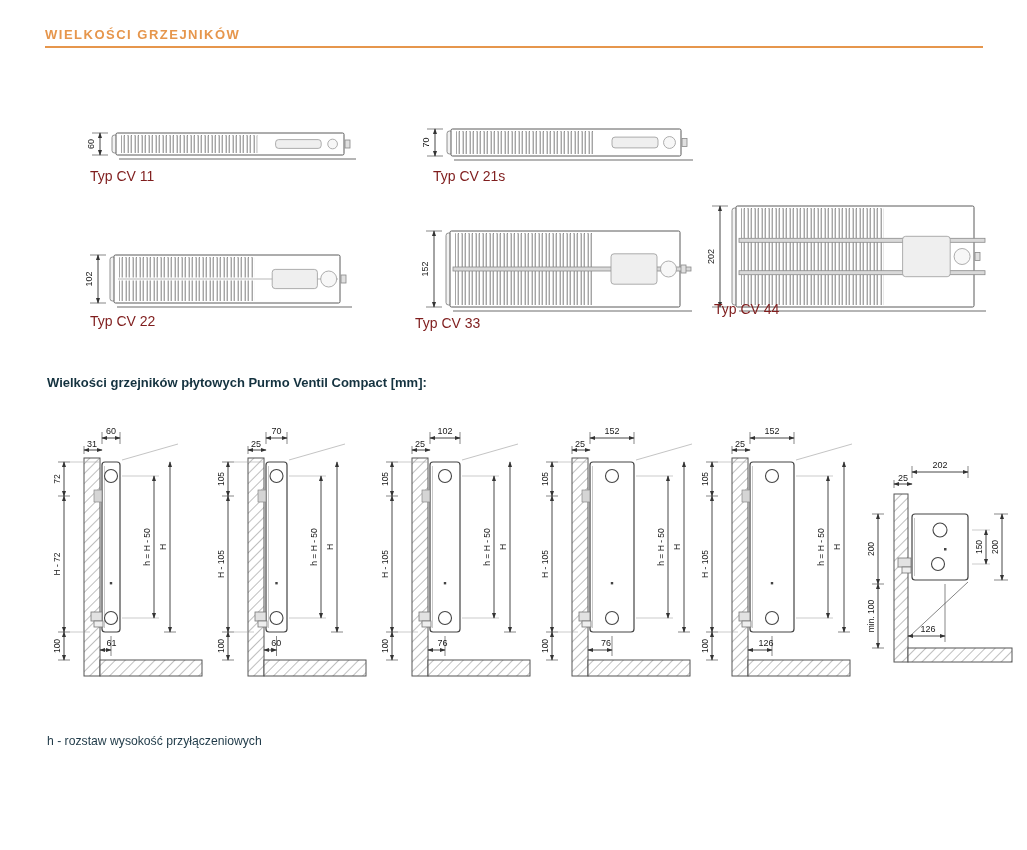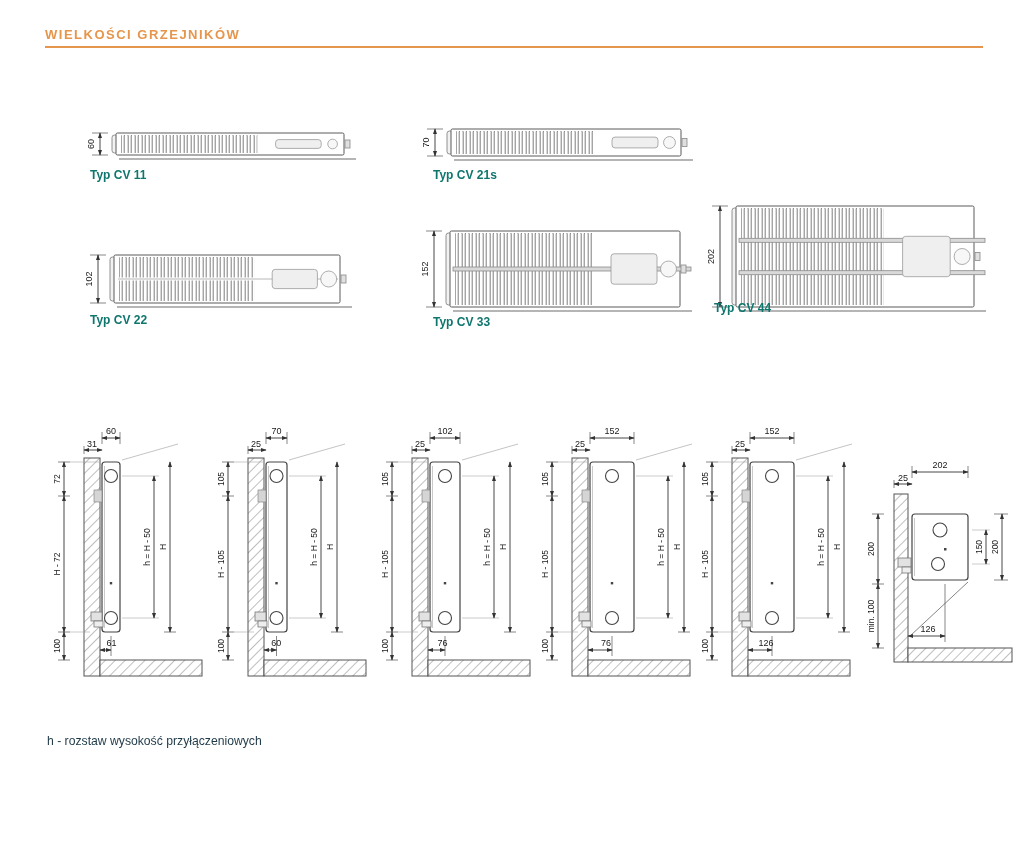--- a/index.html
+++ b/index.html
@@ -4,21 +4,21 @@
 <style>
   html,body{margin:0;padding:0;background:#fff;}
   #page{position:relative;width:1027px;height:850px;background:#ffffff;
         font-family:"Liberation Sans",sans-serif;overflow:hidden;}
   #page svg{overflow:visible;}
   svg text{font-family:"Liberation Sans",sans-serif;}
   .page-title{position:absolute;left:45px;top:27px;font-size:13px;font-weight:600;
               letter-spacing:1.5px;color:#E6964C;text-align:right;}
   .title-underline{position:absolute;left:45px;top:46px;width:938px;height:2px;background:#E6964C;}
   .subtitle{position:absolute;left:47px;top:375px;font-size:13px;font-weight:700;color:#14323F;}
-  .tv-label{position:absolute;font-size:12px;font-weight:700;color:#0f766e;white-space:nowrap;}
+  .tv-label{position:absolute;font-size:14px;font-weight:400;color:#7f1d1d;white-space:nowrap;}
   .legend{position:absolute;left:47px;top:732px;color:#1E3947;font-size:12.2px;line-height:19px;}
   .legend div{white-space:nowrap;}
 </style>
 </head>
 <body>
 
 <div id="page">
 
   <svg width="0" height="0" style="position:absolute" aria-hidden="true">
     <defs>
@@ -121,23 +121,24 @@
           <circle cx="226.1" cy="50.5" r="8" fill="#f7f7f7" stroke="#999" stroke-width="0.8"></circle>
           <rect x="239" y="46.5" width="5" height="8" fill="#e0e0e0" stroke="#888" stroke-width="0.8"></rect>
           <line x1="3" y1="105" x2="250" y2="105" stroke="#b5b5b5" stroke-width="2"></line>
         </g>
       </svg>
     </div>
 
   <div class="tv-label" style="left:90px;top:168px">Typ CV 11</div>
   <div class="tv-label" style="left:433px;top:168px">Typ CV 21s</div>
   <div class="tv-label" style="left:90px;top:313px">Typ CV 22</div>
-  <div class="tv-label" style="left:433px;top:315px">Typ CV 33</div>
+  <div class="tv-label" style="left:415px;top:315px">Typ CV 33</div>
   <div class="tv-label" style="left:714px;top:301px">Typ CV 44</div>
 
+  <div class="subtitle">Wielkości grzejników płytowych Purmo Ventil Compact [mm]:</div>
 
   <div id="side-mount">
       <svg width="164" height="254" viewBox="0 0 164 254" style="position: absolute; left: 44px; top: 424px;">
         <rect x="40" y="34" width="16" height="218" fill="url(#hatch)" stroke="#555" stroke-width="1"></rect>
         <rect x="56" y="236" width="102" height="16" fill="url(#hatch)" stroke="#555" stroke-width="1"></rect>
         <rect x="58" y="38" width="18" height="170" rx="3" fill="#fff" stroke="#444" stroke-width="1.2"></rect>
         <line x1="60.5" y1="42" x2="60.5" y2="204" stroke="#bbb" stroke-width="0.8"></line>
         <circle cx="67" cy="52" r="6.5" fill="#fff" stroke="#444" stroke-width="1.1"></circle>
         <circle cx="67" cy="194" r="6.5" fill="#fff" stroke="#444" stroke-width="1.1"></circle>
         <rect x="65.8" y="158" width="2.4" height="2.4" fill="#444"></rect>

